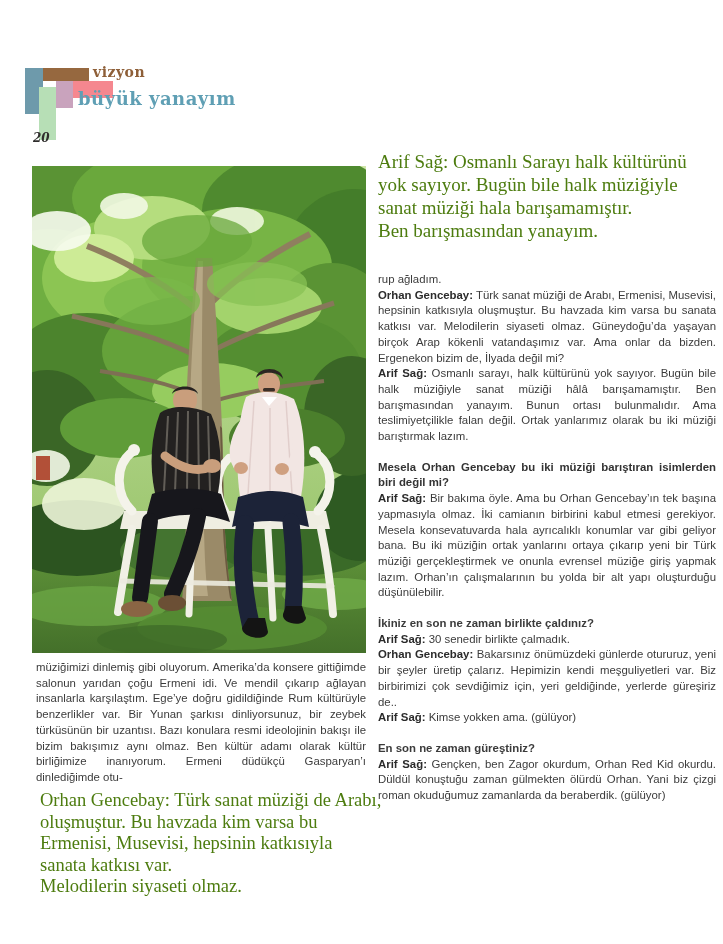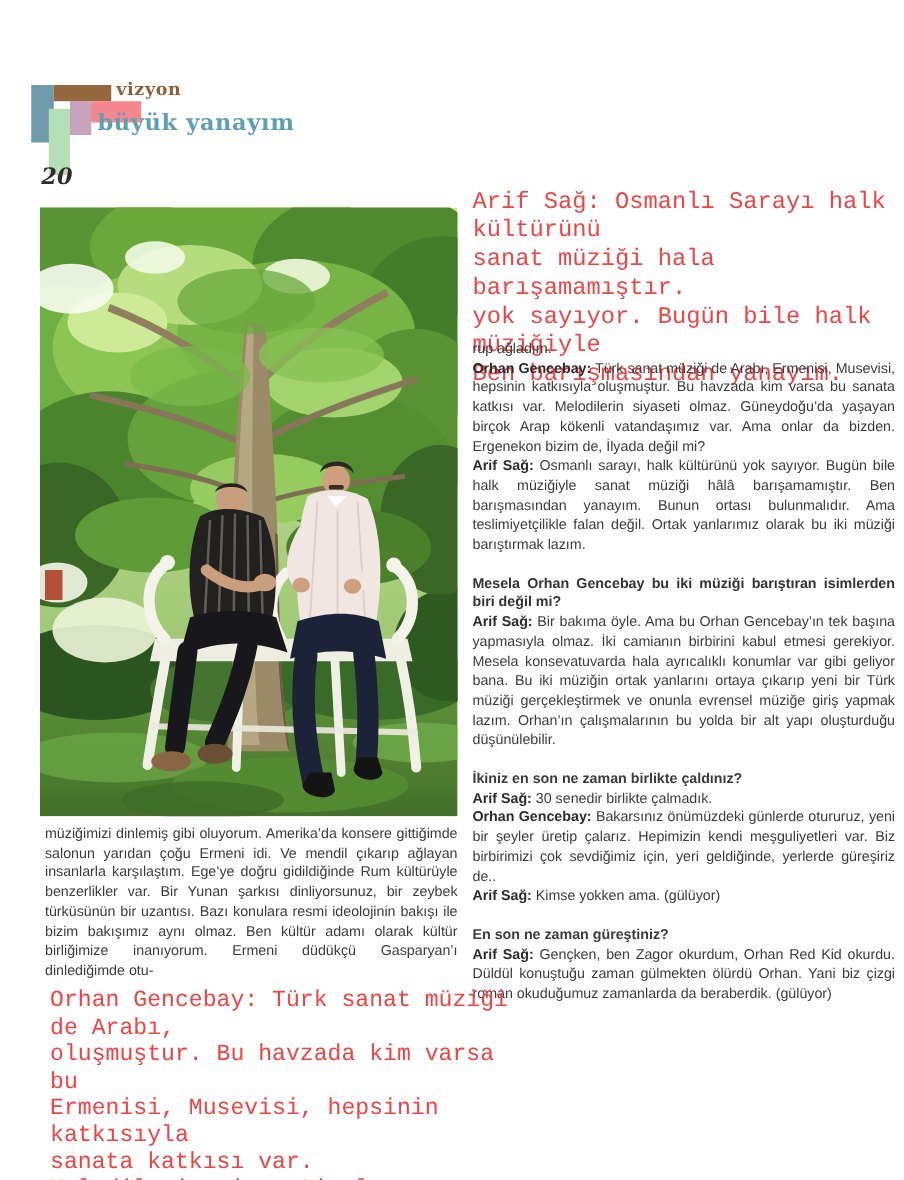--- a/index.html
+++ b/index.html
@@ -23,27 +23,27 @@
     text-align:center;
   }
   .section-word {
     position:absolute; left:78px; top:88px;
     font-family:"DejaVu Serif", serif; font-weight:700; font-size:18px; color:#5f9fb4;
     letter-spacing:.5px;
   }
   .page-number {
     position:absolute; left:33px; top:131px;
     font-family:"DejaVu Serif", serif; font-weight:700; font-style:italic;
-    font-size:18px; color:#2f2e2c;
+    font-size:12px; color:#2f2e2c;
   }
 
   
   .pull-quote {
-    position:absolute; font-family:Liberation Mono, monospace; font-weight:400;
-    color:#ef4444;
+    position:absolute; font-family:Liberation Serif, serif; font-weight:400;
+    color:#4d7c0f;
   }
   .pull-quote-top { left:378px; top:150px; width:340px; font-size:19px; line-height:23px; }
   .pull-quote-bottom { left:40px; top:790px; width:380px; font-size:18.5px; line-height:21.5px; }
 
   
   .body-col { position:absolute; font-size:11.4px; line-height:15.7px; color:#3b3b3b; text-align:justify; }
   .col-left  { left:36px; top:660px; width:330px; }
   .col-right { left:378px; top:272px; width:338px; }
   .col-right p { margin:0; }
   .col-right p.q { margin-top:15px; font-weight:700; color:#333; }
@@ -65,22 +65,22 @@
     <div class="logo-rect rect-pink"></div>
     <div class="logo-rect rect-mauve"></div>
     <span class="brand-word">vizyon</span>
     <span class="section-word">büyük yanayım</span>
   </div>
 
   <div class="page-number">20</div>
 
   <div class="pull-quote pull-quote-top">
     <div>Arif Sağ: Osmanlı Sarayı halk kültürünü</div>
+    <div>yok sayıyor. Bugün bile halk müziğiyle</div>
     <div>sanat müziği hala barışamamıştır.</div>
-    <div>yok sayıyor. Bugün bile halk müziğiyle</div>
     <div>Ben barışmasından yanayım.</div>
   </div>
 
   <svg class="photo" viewBox="0 0 334 487" xmlns="http://www.w3.org/2000/svg">
     <defs>
       <linearGradient id="sky" x1="0" y1="0" x2="0" y2="1">
         <stop offset="0" stop-color="#cfe6a8"></stop>
         <stop offset="1" stop-color="#8dbd5f"></stop>
       </linearGradient>
       <linearGradient id="grass" x1="0" y1="0" x2="0" y2="1">

